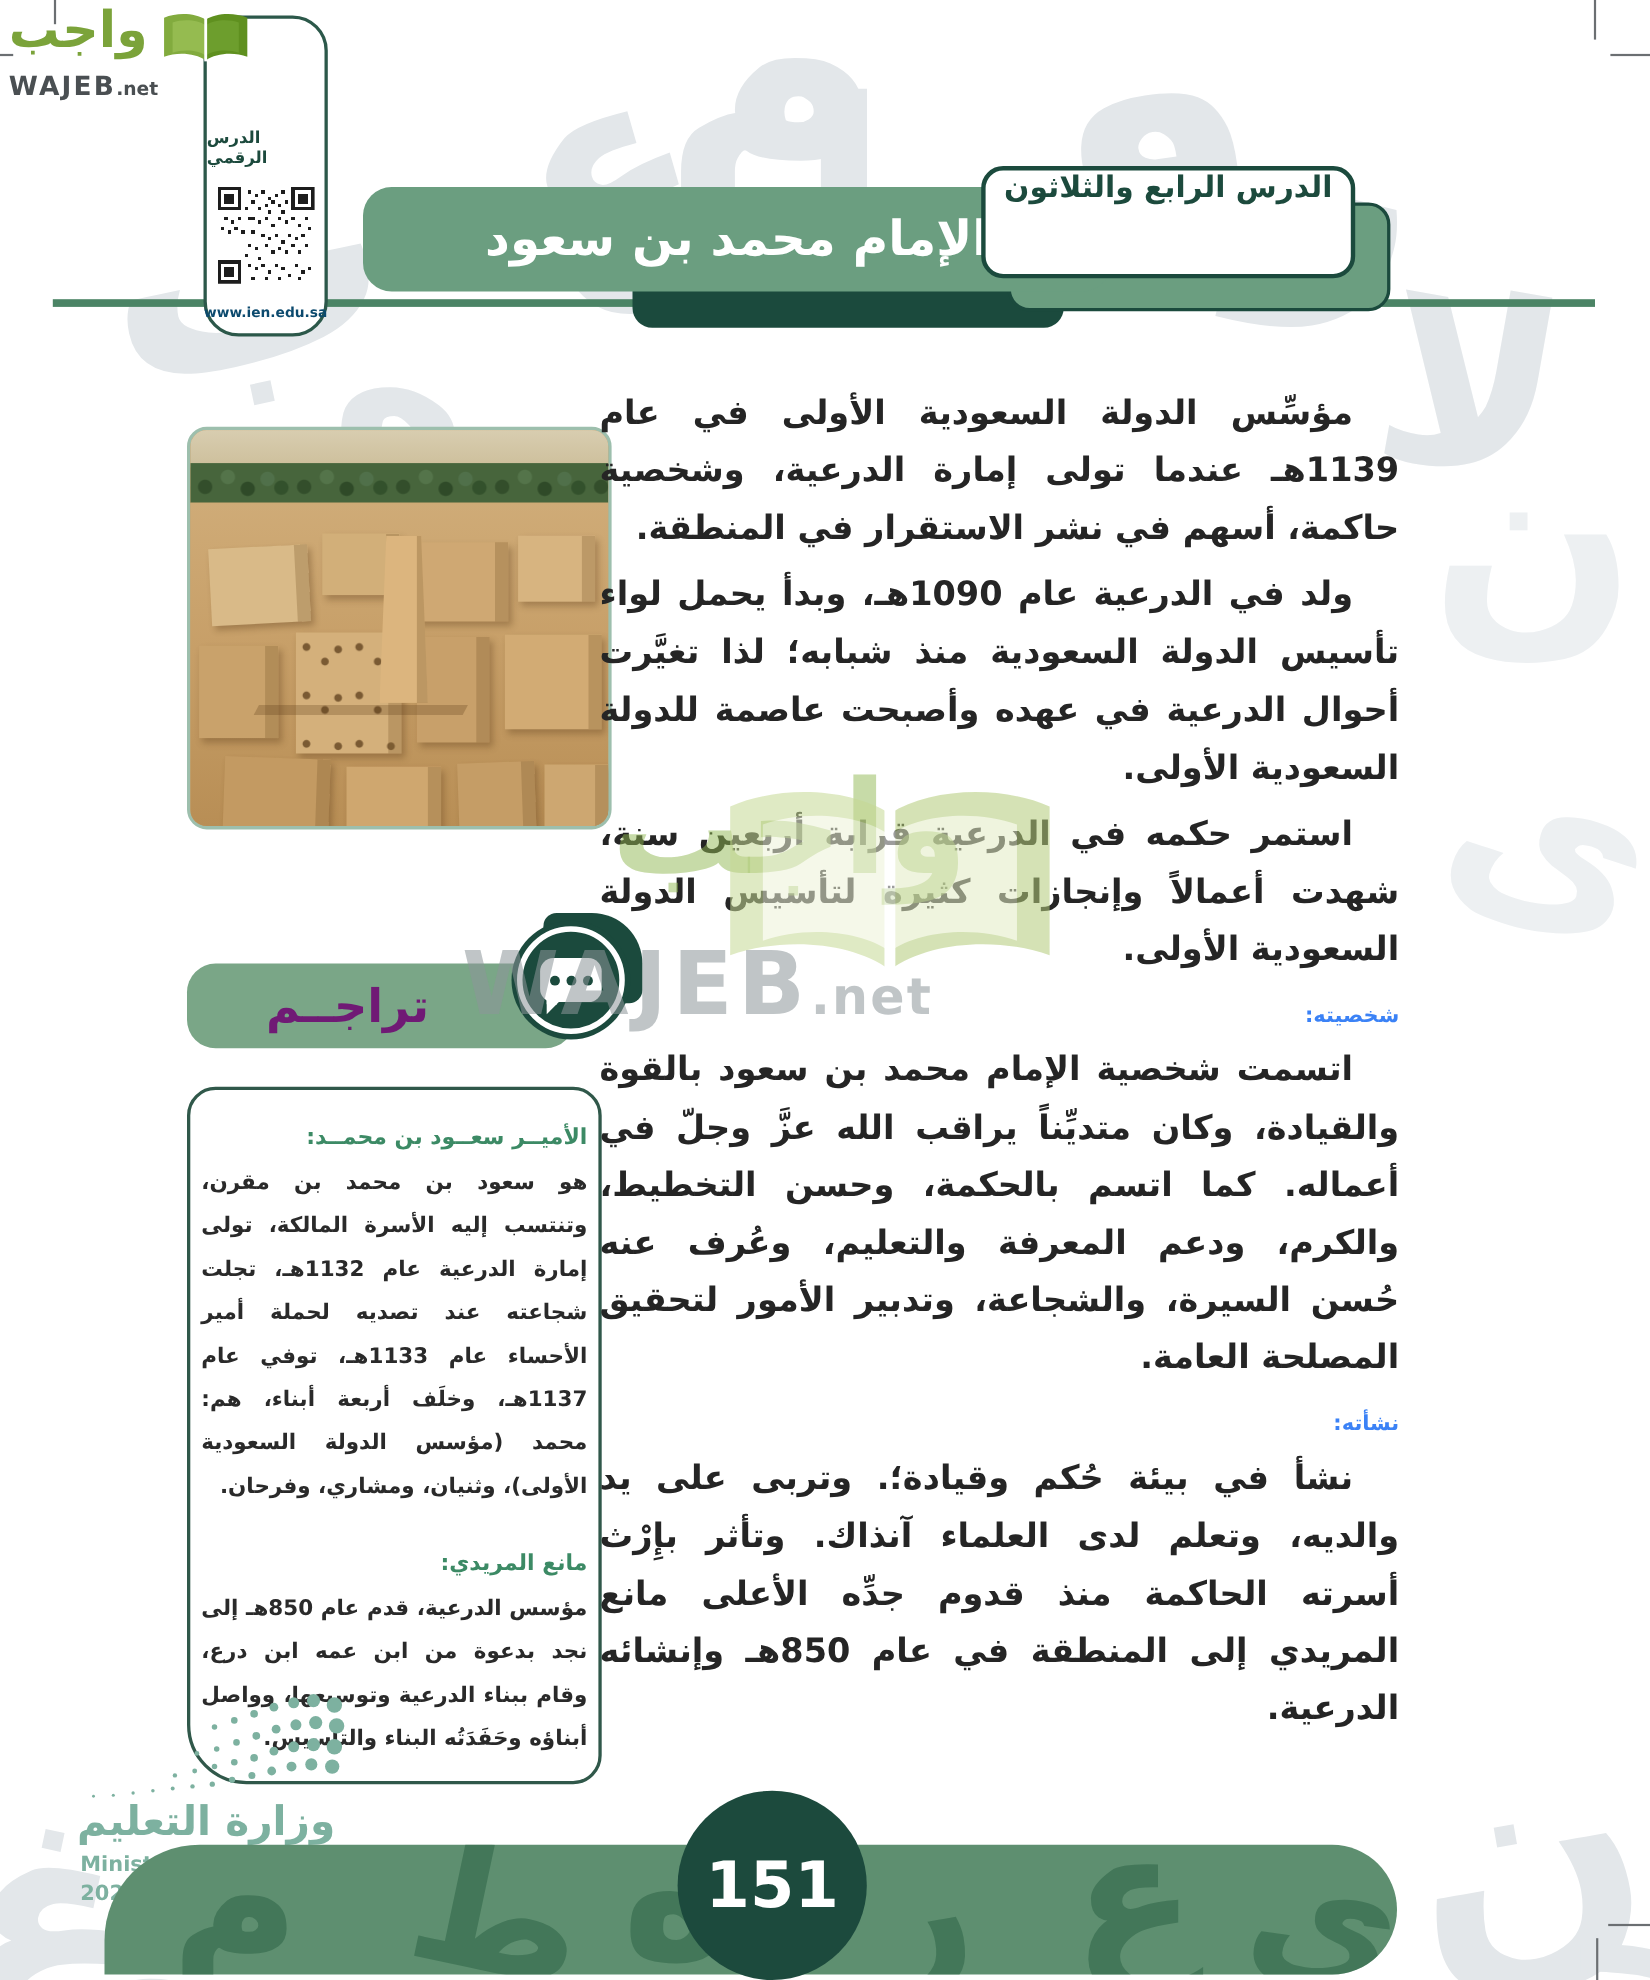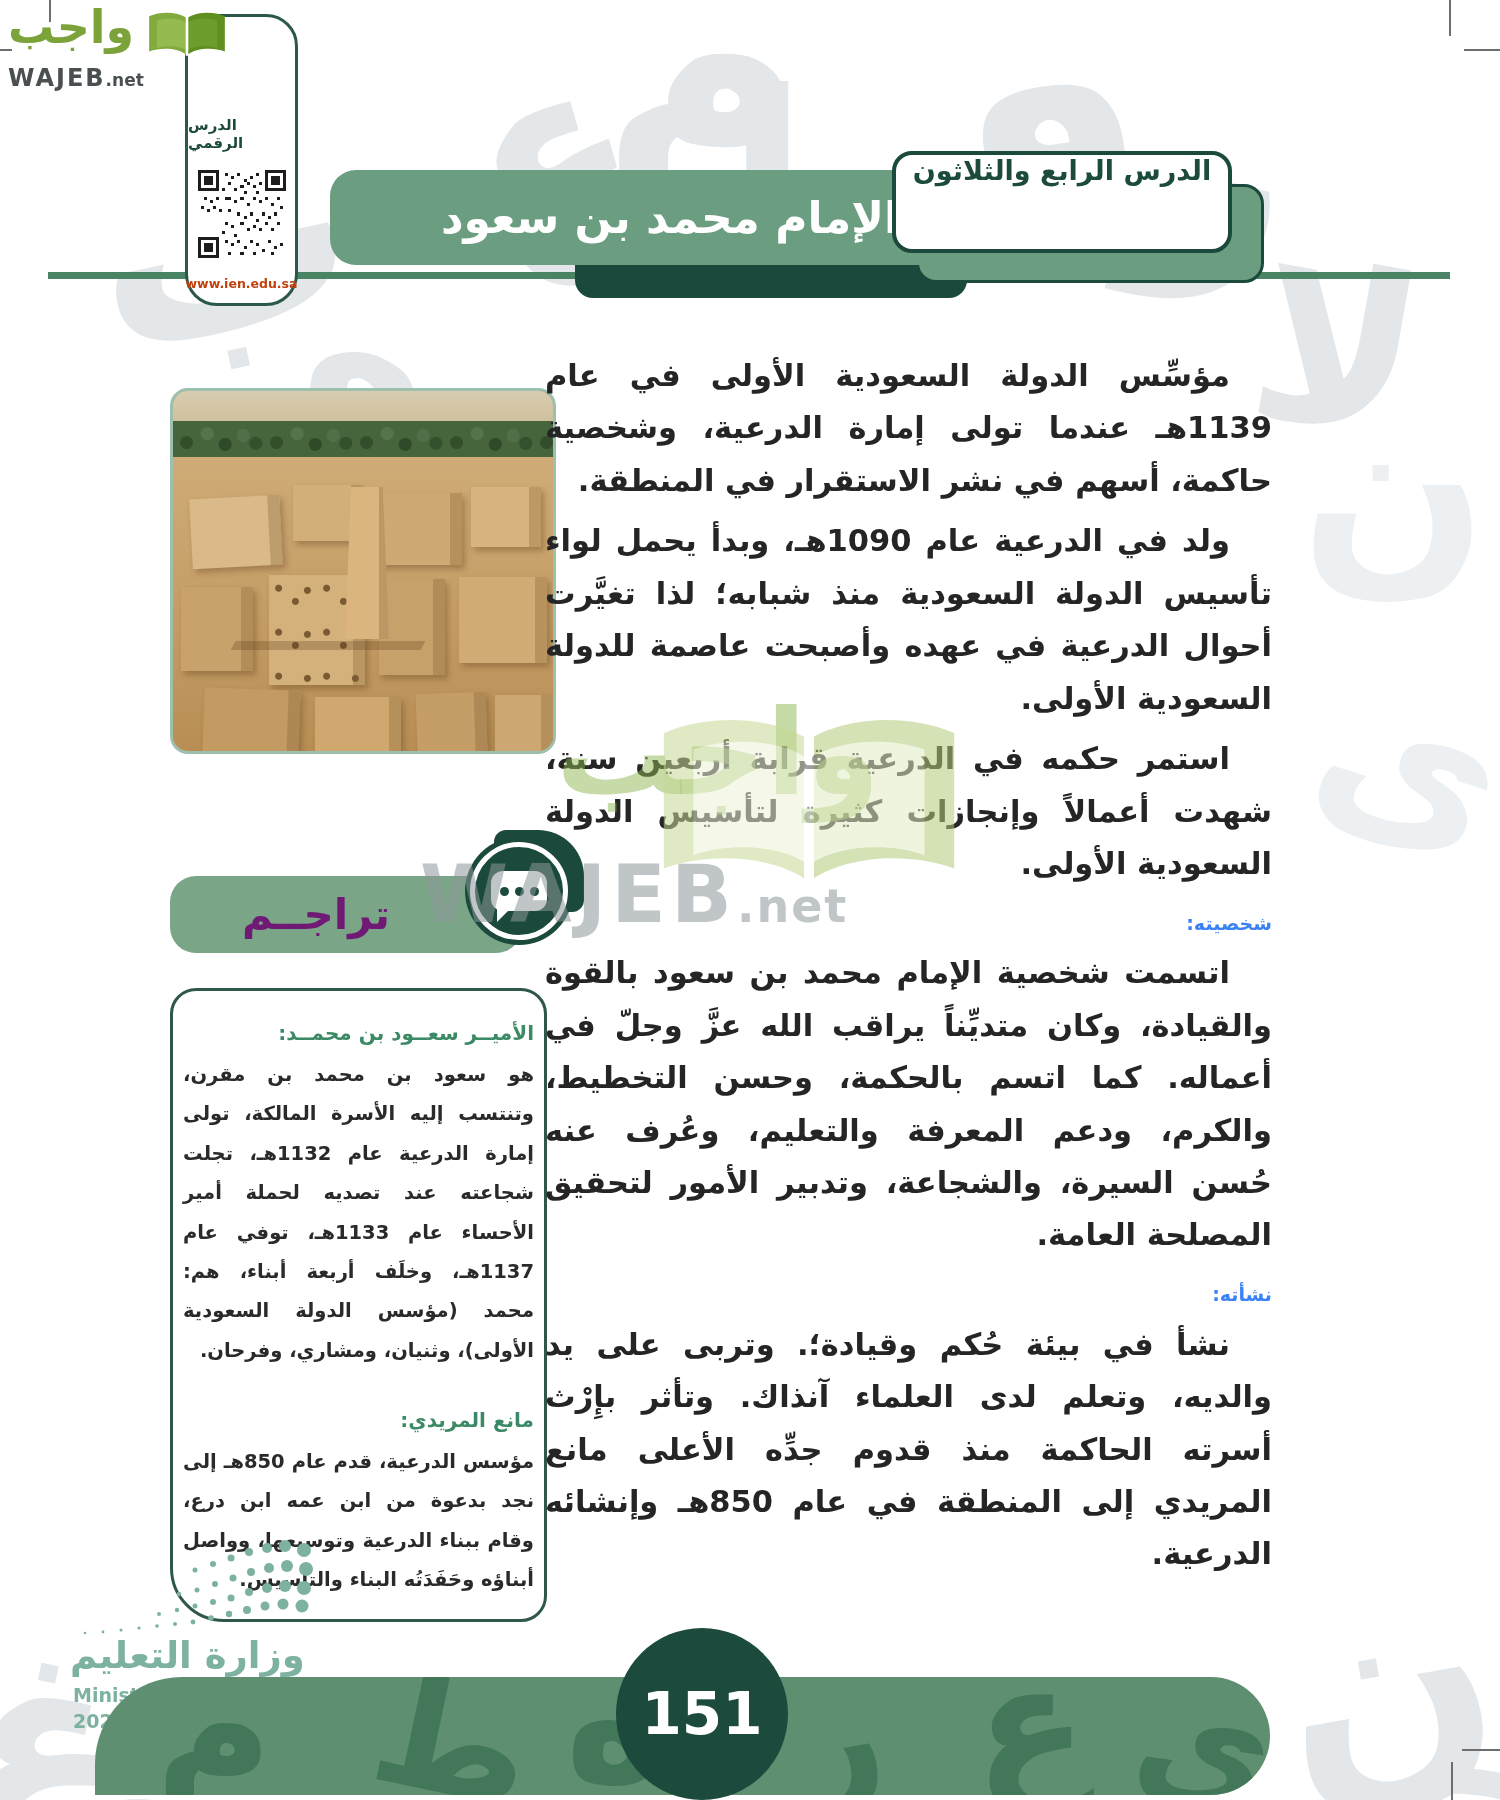--- a/index.html
+++ b/index.html
@@ -15,21 +15,21 @@
   .wajeb{position:absolute;left:8px;top:4px;z-index:9;}
   .wajeb-row{display:flex;align-items:flex-start;gap:10px;}
   .wajeb-ar{font-size:46px;font-weight:bold;color:#7ba33a;line-height:1;}
   .wajeb-net{font-size:24px;font-weight:bold;color:#4a4f52;letter-spacing:2px;margin-top:-4px;}
   .wajeb-net small{font-size:17px;letter-spacing:0;}
   
   .capsule{position:absolute;left:185px;top:14px;width:113px;height:292px;background:#fff;
            border:3px solid #2c584a;border-radius:32px;z-index:2;display:flex;flex-direction:column;
            justify-content:flex-end;align-items:center;padding-bottom:12px;box-sizing:border-box;gap:18px;}
   .capsule-label{font-size:15px;font-weight:bold;color:#1c4a3d;}
-  .capsule-url{font-size:12.5px;font-weight:bold;color:#c2410c;}
+  .capsule-url{font-size:12.5px;font-weight:bold;color:#0c4a6e;}
   
   .rule{position:absolute;left:48px;top:272px;width:1402px;height:7px;background:#4b8465;z-index:1;}
   .title-tab{position:absolute;left:575px;top:196px;width:392px;height:102px;background:#1b4a3d;
              border-radius:18px;z-index:2;}
   .title-banner{position:absolute;left:330px;top:170px;width:680px;height:95px;background:#6b9e80;
                 border-radius:26px;z-index:3;display:flex;align-items:center;justify-content:center;}
   .title-banner span{color:#fff;font-size:44px;font-weight:bold;}
   .badge-back{position:absolute;left:916px;top:184px;width:342px;height:93px;background:#6b9e80;
               border:3px solid #1b4a3d;border-radius:20px;z-index:2;}
   .badge{position:absolute;left:892px;top:151px;width:332px;height:94px;background:#fff;

